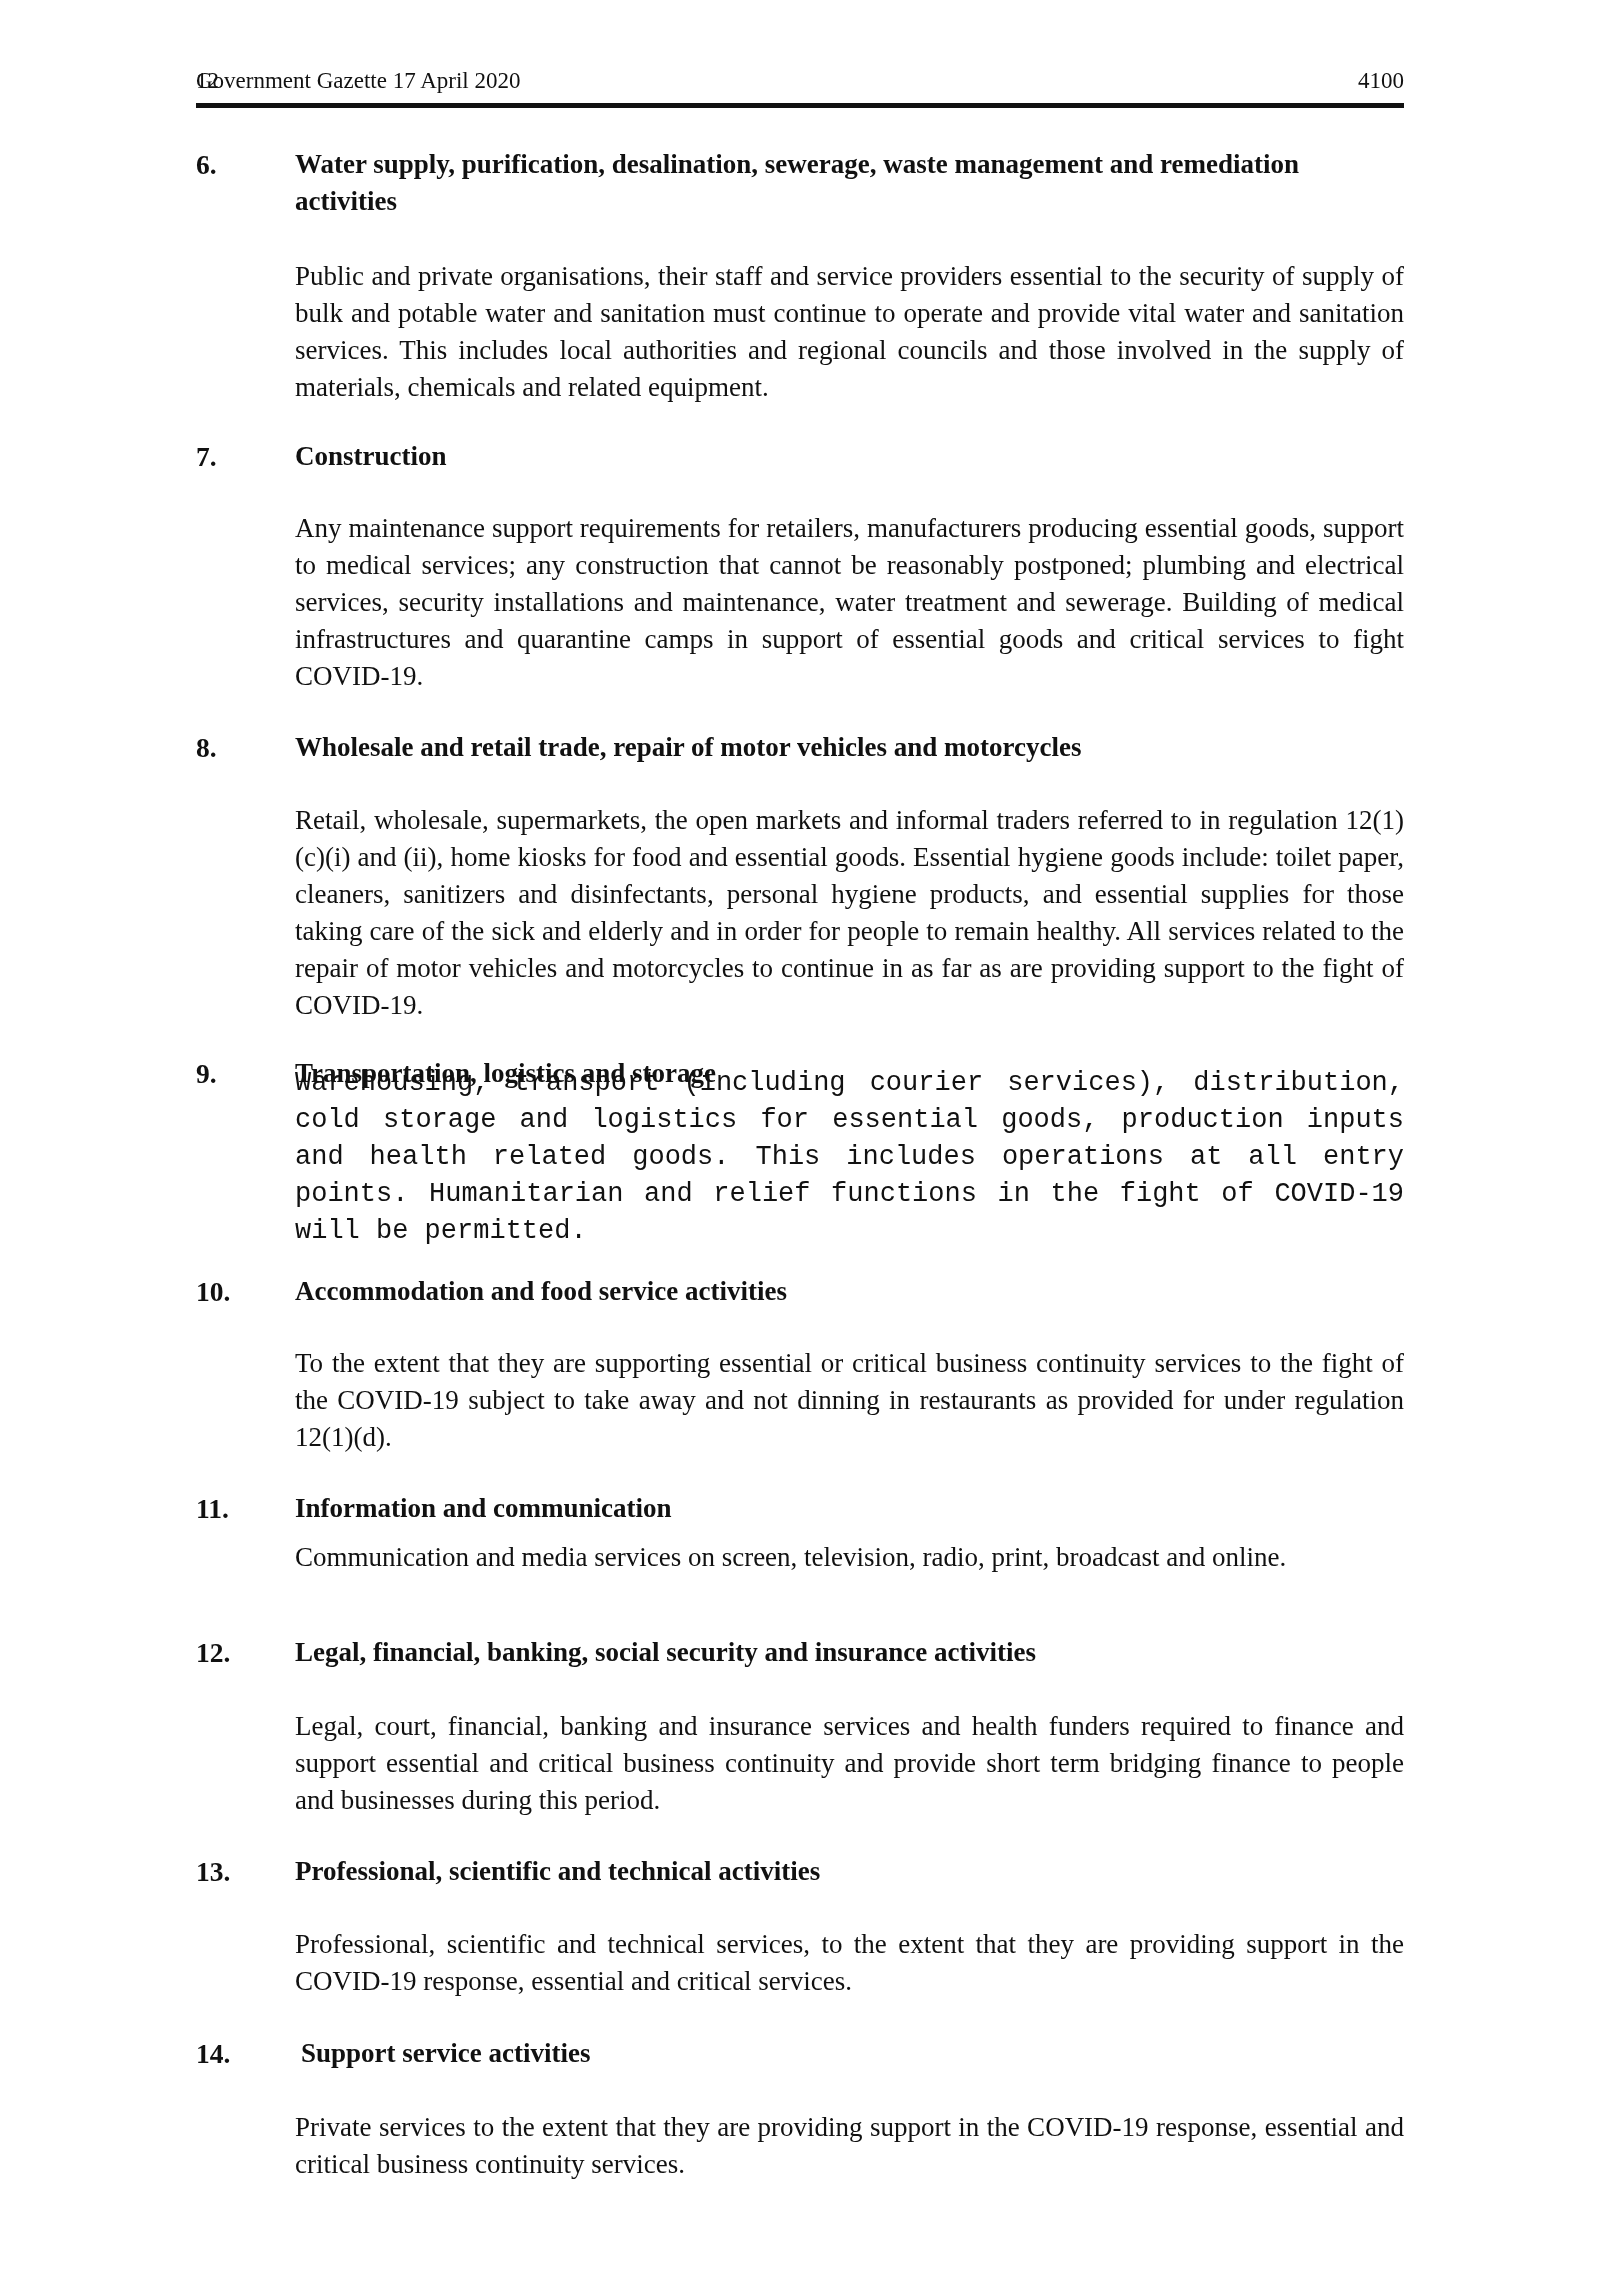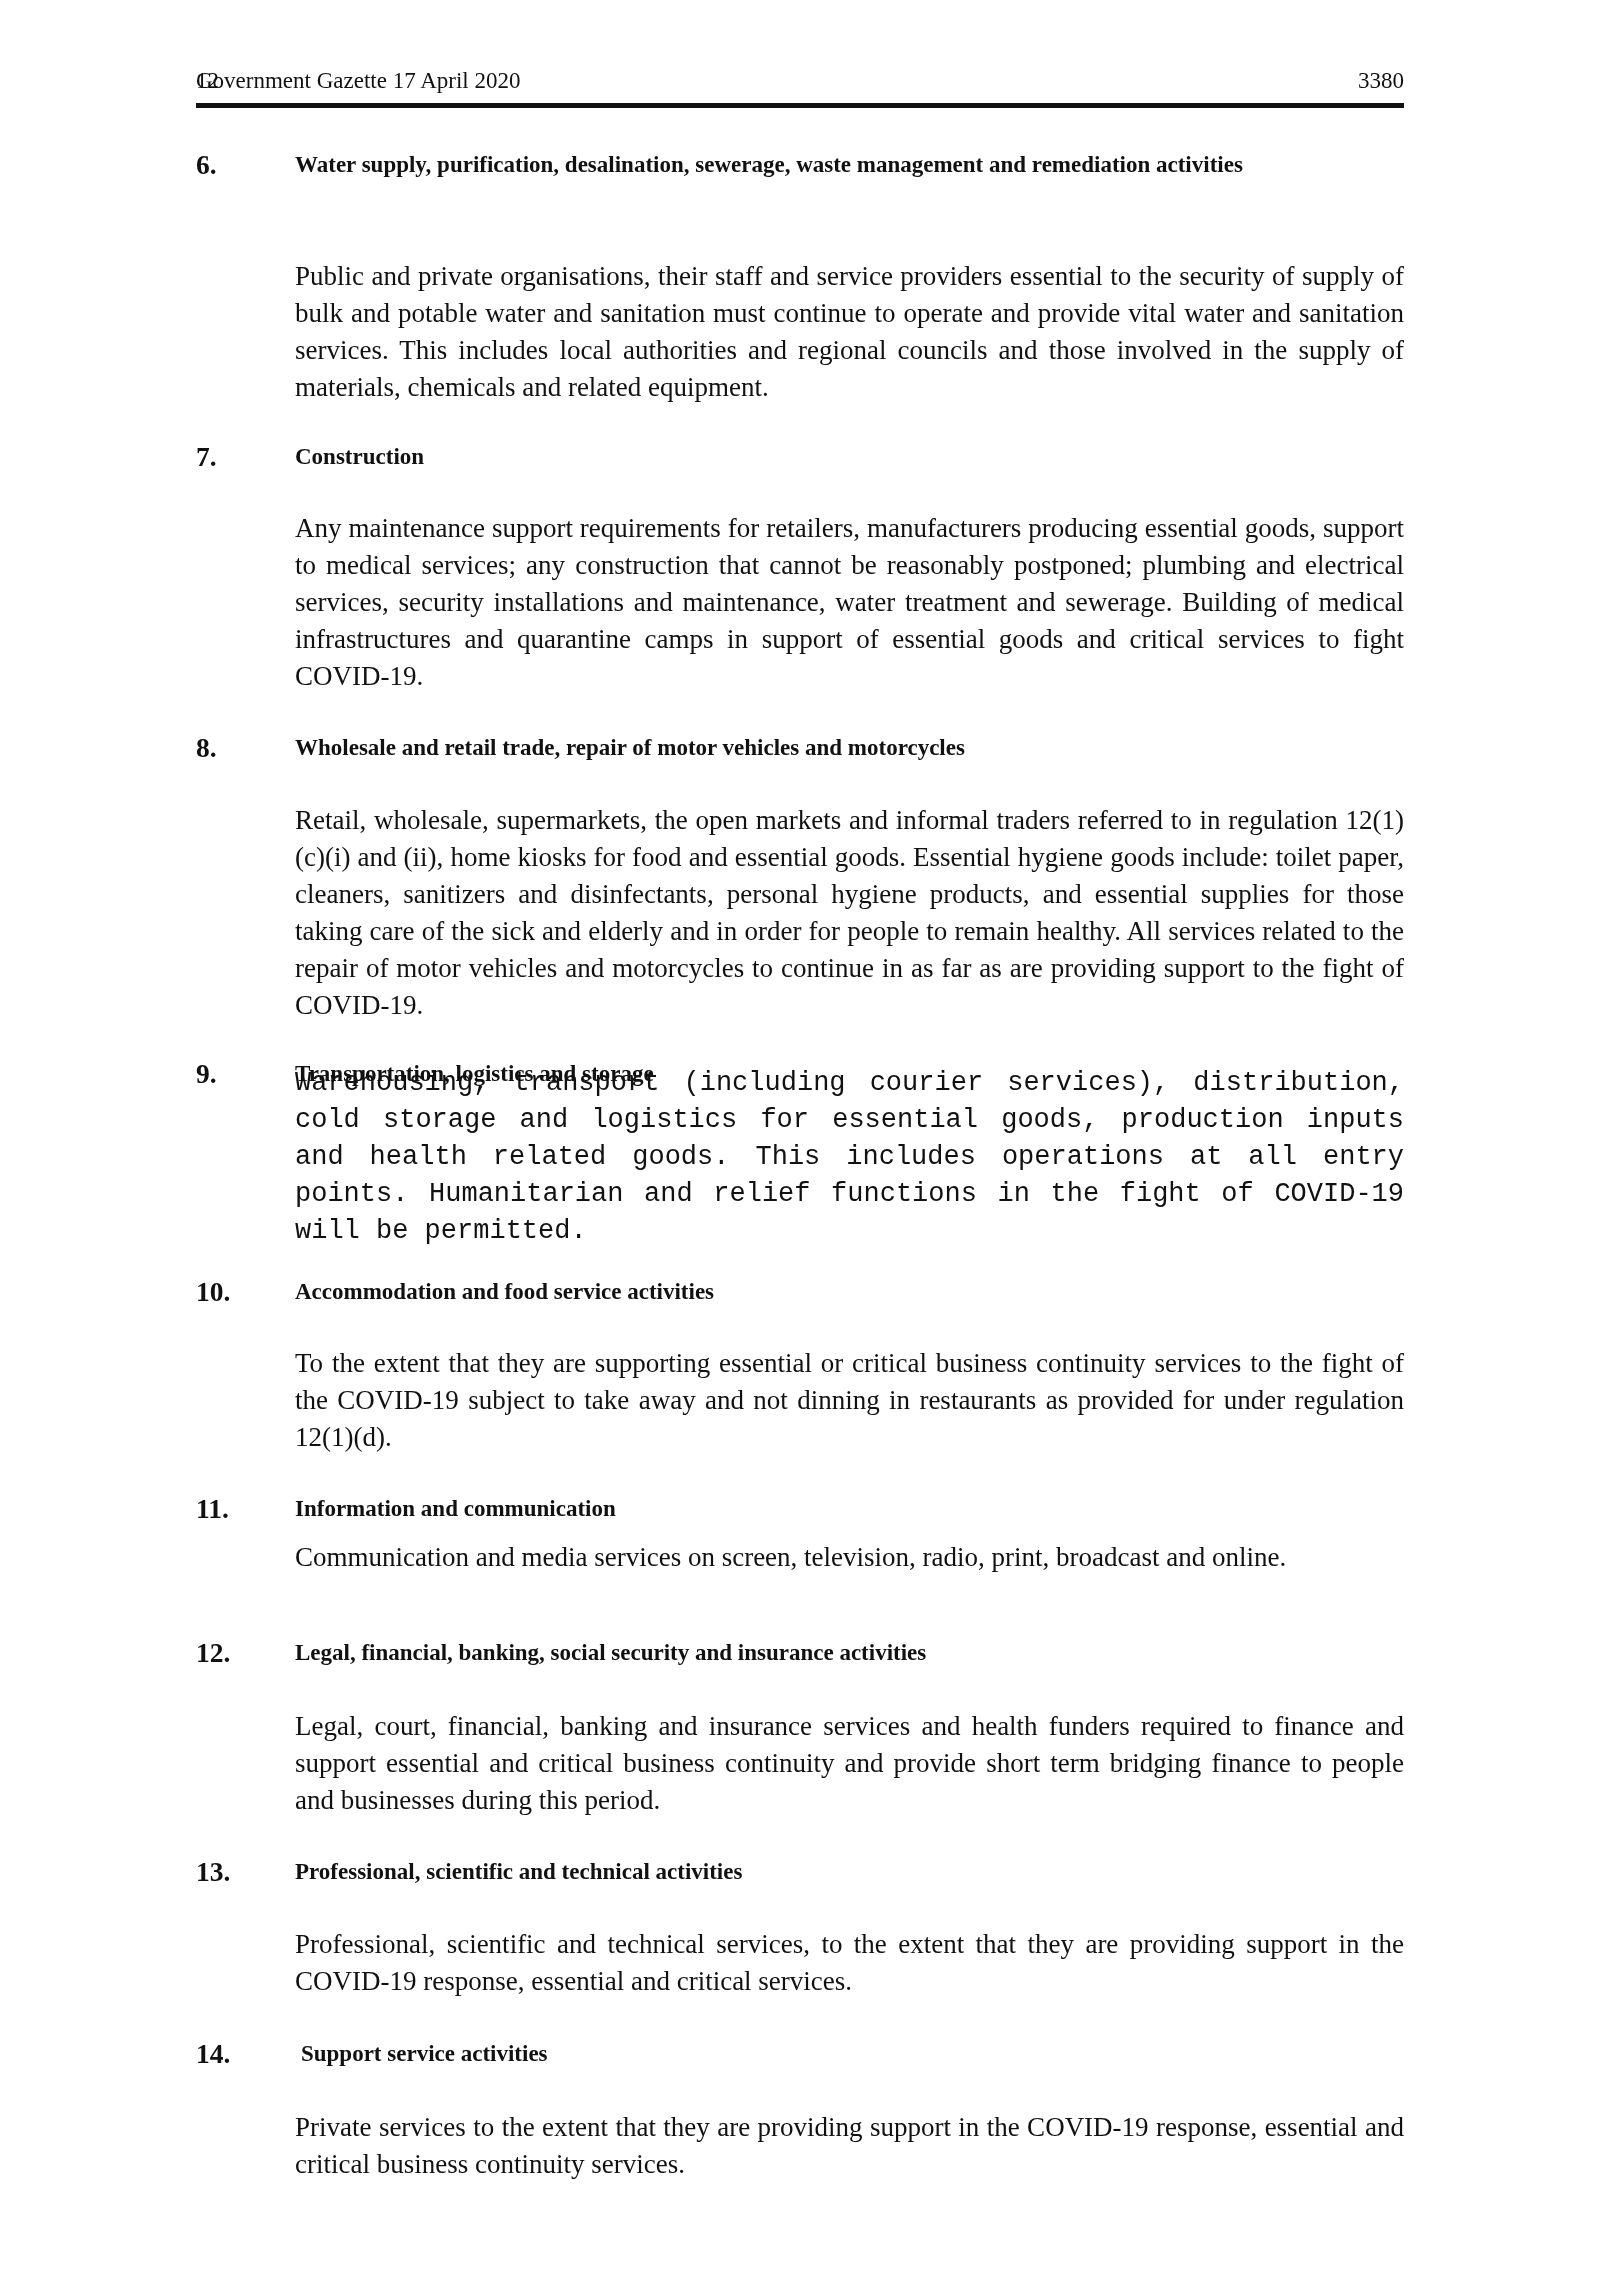--- a/index.html
+++ b/index.html
@@ -6,32 +6,32 @@
   body { width: 1623px; height: 2295px; position: relative; overflow: hidden;
          font-family: "Liberation Serif", "DejaVu Serif", serif; color: #111111; }
   .hdr { position: absolute; left: 196px; width: 1208px; top: 61px; height: 39px;
          font-size: 23px; line-height: 39px; }
   .hdr .pg { position: absolute; left: 0; top: 0; }
   .hdr .ttl { position: absolute; left: 0; width: 100%; text-align: left; top: 0; }
   .hdr .num { position: absolute; right: 0; top: 0; }
   .rule { position: absolute; left: 196px; width: 1208px; top: 103px; height: 4.7px; background: #111; }
   .sec { position: absolute; left: 196px; width: 1208px; }
   .sec .n { position: absolute; left: 0; top: 0; font-weight: bold; font-size: 27.5px; line-height: 37px; }
-  .sec .h { position: absolute; left: 99px; right: 0; top: 0; font-weight: bold; font-size: 23px; line-height: 37px; }
+  .sec .h { position: absolute; left: 99px; right: 0; top: 0; font-weight: bold; font-size: 27px; line-height: 37px; }
   .sec .h.shift { left: 105px; }
   .para { position: absolute; left: 295px; width: 1109px; font-size: 27px; line-height: 37px;
           text-align: justify; }
 </style>
 </head>
 <body>
 
 <div class="hdr">
   <span class="pg">12</span>
   <span class="ttl">Government Gazette 17 April 2020</span>
-  <span class="num">3380</span>
+  <span class="num">4100</span>
 </div>
 <div class="rule"></div>
 
 <div class="sec" style="top:146px;">
   <span class="n">6.</span>
   <span class="h">Water supply, purification, desalination, sewerage, waste management and remediation activities</span>
 </div>
 <div class="para" style="top:258px;">Public and private organisations, their staff and service providers essential to the security of supply of bulk and potable water and sanitation must continue to operate and provide vital water and sanitation services.  This includes local authorities and regional councils and those involved in the supply of materials, chemicals and related equipment.</div>
 
 <div class="sec" style="top:438px;">

